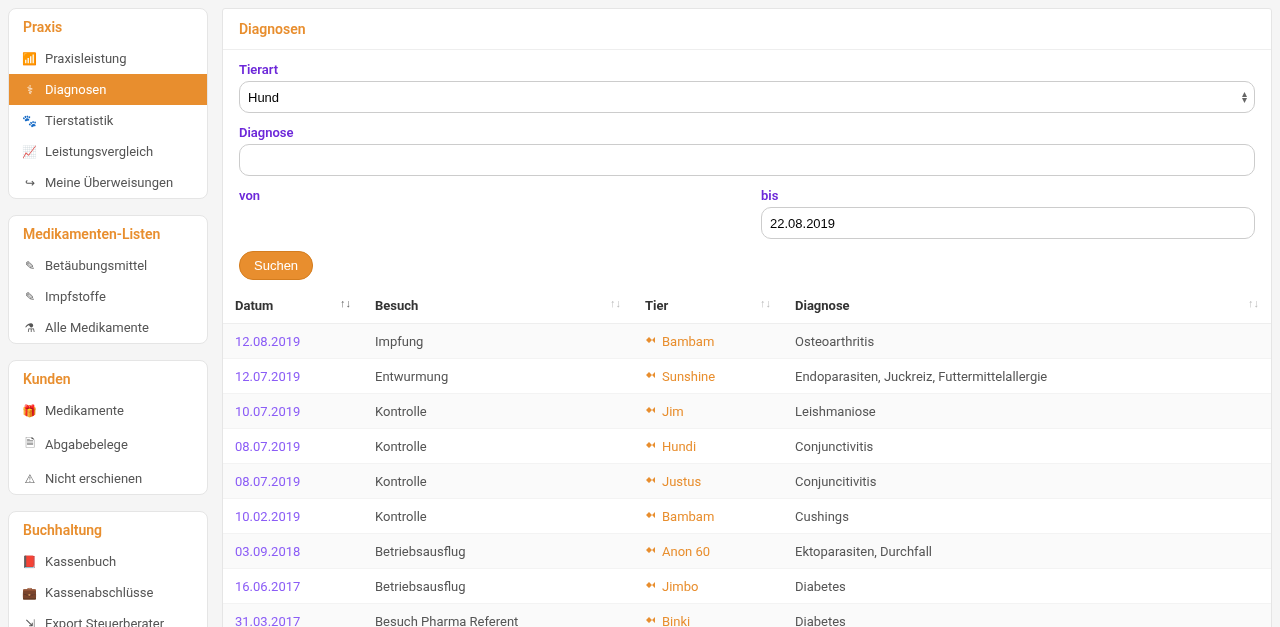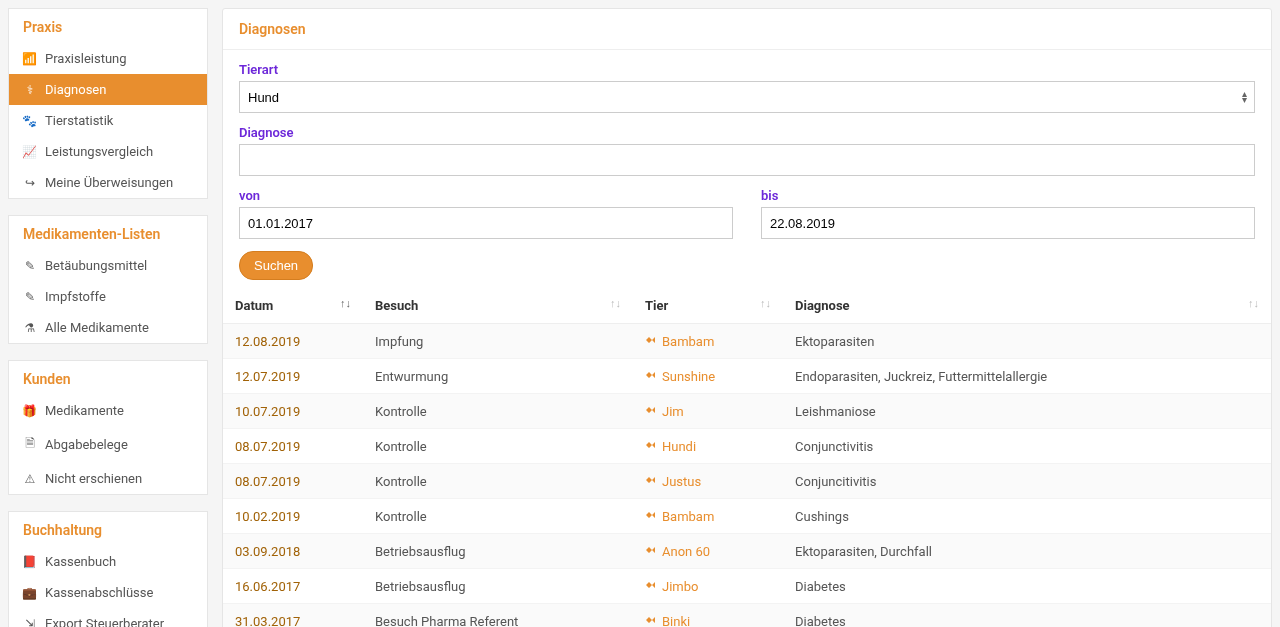--- a/index.html
+++ b/index.html
@@ -1,41 +1,41 @@
 <!DOCTYPE html>
 <html><head>
 <meta charset="utf-8">
 <style>
 *{box-sizing:border-box;margin:0;padding:0}
 body{font-family:-apple-system,BlinkMacSystemFont,"Segoe UI",Roboto,Arial,sans-serif;font-size:13px;color:#555;background:#f5f5f5;padding:8px}
 .layout{display:flex;gap:14px}
 .sidebar{width:200px;flex-shrink:0}
 .main{flex:1;background:#fff;border:1px solid #e5e5e5;border-radius:3px;padding:0}
-.nav-group{background:#fff;border:1px solid #e5e5e5;border-radius:0;margin-bottom:16px;overflow:hidden}
+.nav-group{background:#fff;border:1px solid #e5e5e5;border-radius:8px;margin-bottom:16px;overflow:hidden}
 .nav-title{color:#e88e2e;font-weight:600;font-size:14px;padding:10px 14px 8px}
 .nav-item{display:flex;align-items:center;gap:8px;padding:8px 14px;cursor:pointer;color:#555;font-size:13px}
 .nav-item.active{background:#e88e2e;color:#fff}
 .nav-icon{width:14px;display:inline-flex;align-items:center;justify-content:center;font-size:12px}
 .panel-title{color:#e88e2e;font-weight:600;font-size:14px;padding:12px 16px;border-bottom:1px solid #eee}
 .form-area{padding:12px 16px 8px}
 .label{font-weight:600;font-size:13px;color:#6d28d9;margin-bottom:4px;display:block}
 .field{margin-bottom:12px}
 .select-wrap{position:relative}
-select,.text-input{width:100%;height:32px;border:1px solid #ccc;border-radius:0;padding:0 8px;font-size:13px;background:#fff;appearance:none}
+select,.text-input{width:100%;height:32px;border:1px solid #ccc;border-radius:10px;padding:0 8px;font-size:13px;background:#fff;appearance:none}
 .select-caret{position:absolute;right:8px;top:50%;transform:translateY(-50%);pointer-events:none;font-size:10px;color:#666;line-height:0.6}
 .row{display:flex;gap:28px}
 .row .field{flex:1}
 .btn{background:#e88e2e;color:#fff;border:1px solid #d47d1f;border-radius:14px;padding:6px 14px;font-size:13px;cursor:pointer}
 .table{width:100%;border-collapse:collapse;font-size:13px}
 .table th{text-align:left;font-weight:700;color:#333;padding:10px 12px;border-bottom:1px solid #eee;position:relative}
 .sort{float:right;color:#bbb;font-size:11px;line-height:1}
 .sort.active{color:#666}
 .table td{padding:9px 12px;border-top:1px solid #f3f3f3}
 .table tbody tr:nth-child(odd){background:#fafafa}
-.link{color:#a16207;cursor:pointer}
+.link{color:#8b5cf6;cursor:pointer}
 .pet{color:#e88e2e;display:inline-flex;align-items:center;gap:5px;cursor:pointer}
 .pet-icon{font-size:11px}
 </style>
 </head>
 <body>
 
 <div class="layout">
   <div class="sidebar" id="sidebar">
       <div class="nav-group">
         <div class="nav-title">Praxis</div>
@@ -120,21 +120,20 @@
           <span class="select-caret">▴<br>▾</span>
         </div>
       </div>
       <div class="field">
         <label class="label">Diagnose</label>
         <input class="text-input" type="text" value="" style="">
       </div>
       <div class="row">
         <div class="field">
           <label class="label">von</label>
-          <input class="text-input" type="text" value="01.01.2017" style="">
         </div>
         <div class="field">
           <label class="label">bis</label>
           <input class="text-input" type="text" value="22.08.2019" style="">
         </div>
       </div>
       <button class="btn">Suchen</button>
     </div>
 
     <table class="table">
@@ -149,21 +148,21 @@
       <tbody id="tbody">
           <tr>
             <td><span class="link">12.08.2019</span></td>
             <td>Impfung</td>
             <td><span class="pet">
                 <span class="pet-icon"><svg width="12" height="10" viewBox="0 0 12 10">
                     <path fill="#e88e2e" d="M1 5 L4 2 L7 5 L10 2 L10 8 L7 5 L4 8 L1 5 Z"></path>
                   </svg></span>
                 <span>Bambam</span>
               </span></td>
-            <td>Ektoparasiten</td>
+            <td>Osteoarthritis</td>
           </tr>
           <tr>
             <td><span class="link">12.07.2019</span></td>
             <td>Entwurmung</td>
             <td><span class="pet">
                 <span class="pet-icon"><svg width="12" height="10" viewBox="0 0 12 10">
                     <path fill="#e88e2e" d="M1 5 L4 2 L7 5 L10 2 L10 8 L7 5 L4 8 L1 5 Z"></path>
                   </svg></span>
                 <span>Sunshine</span>
               </span></td>

